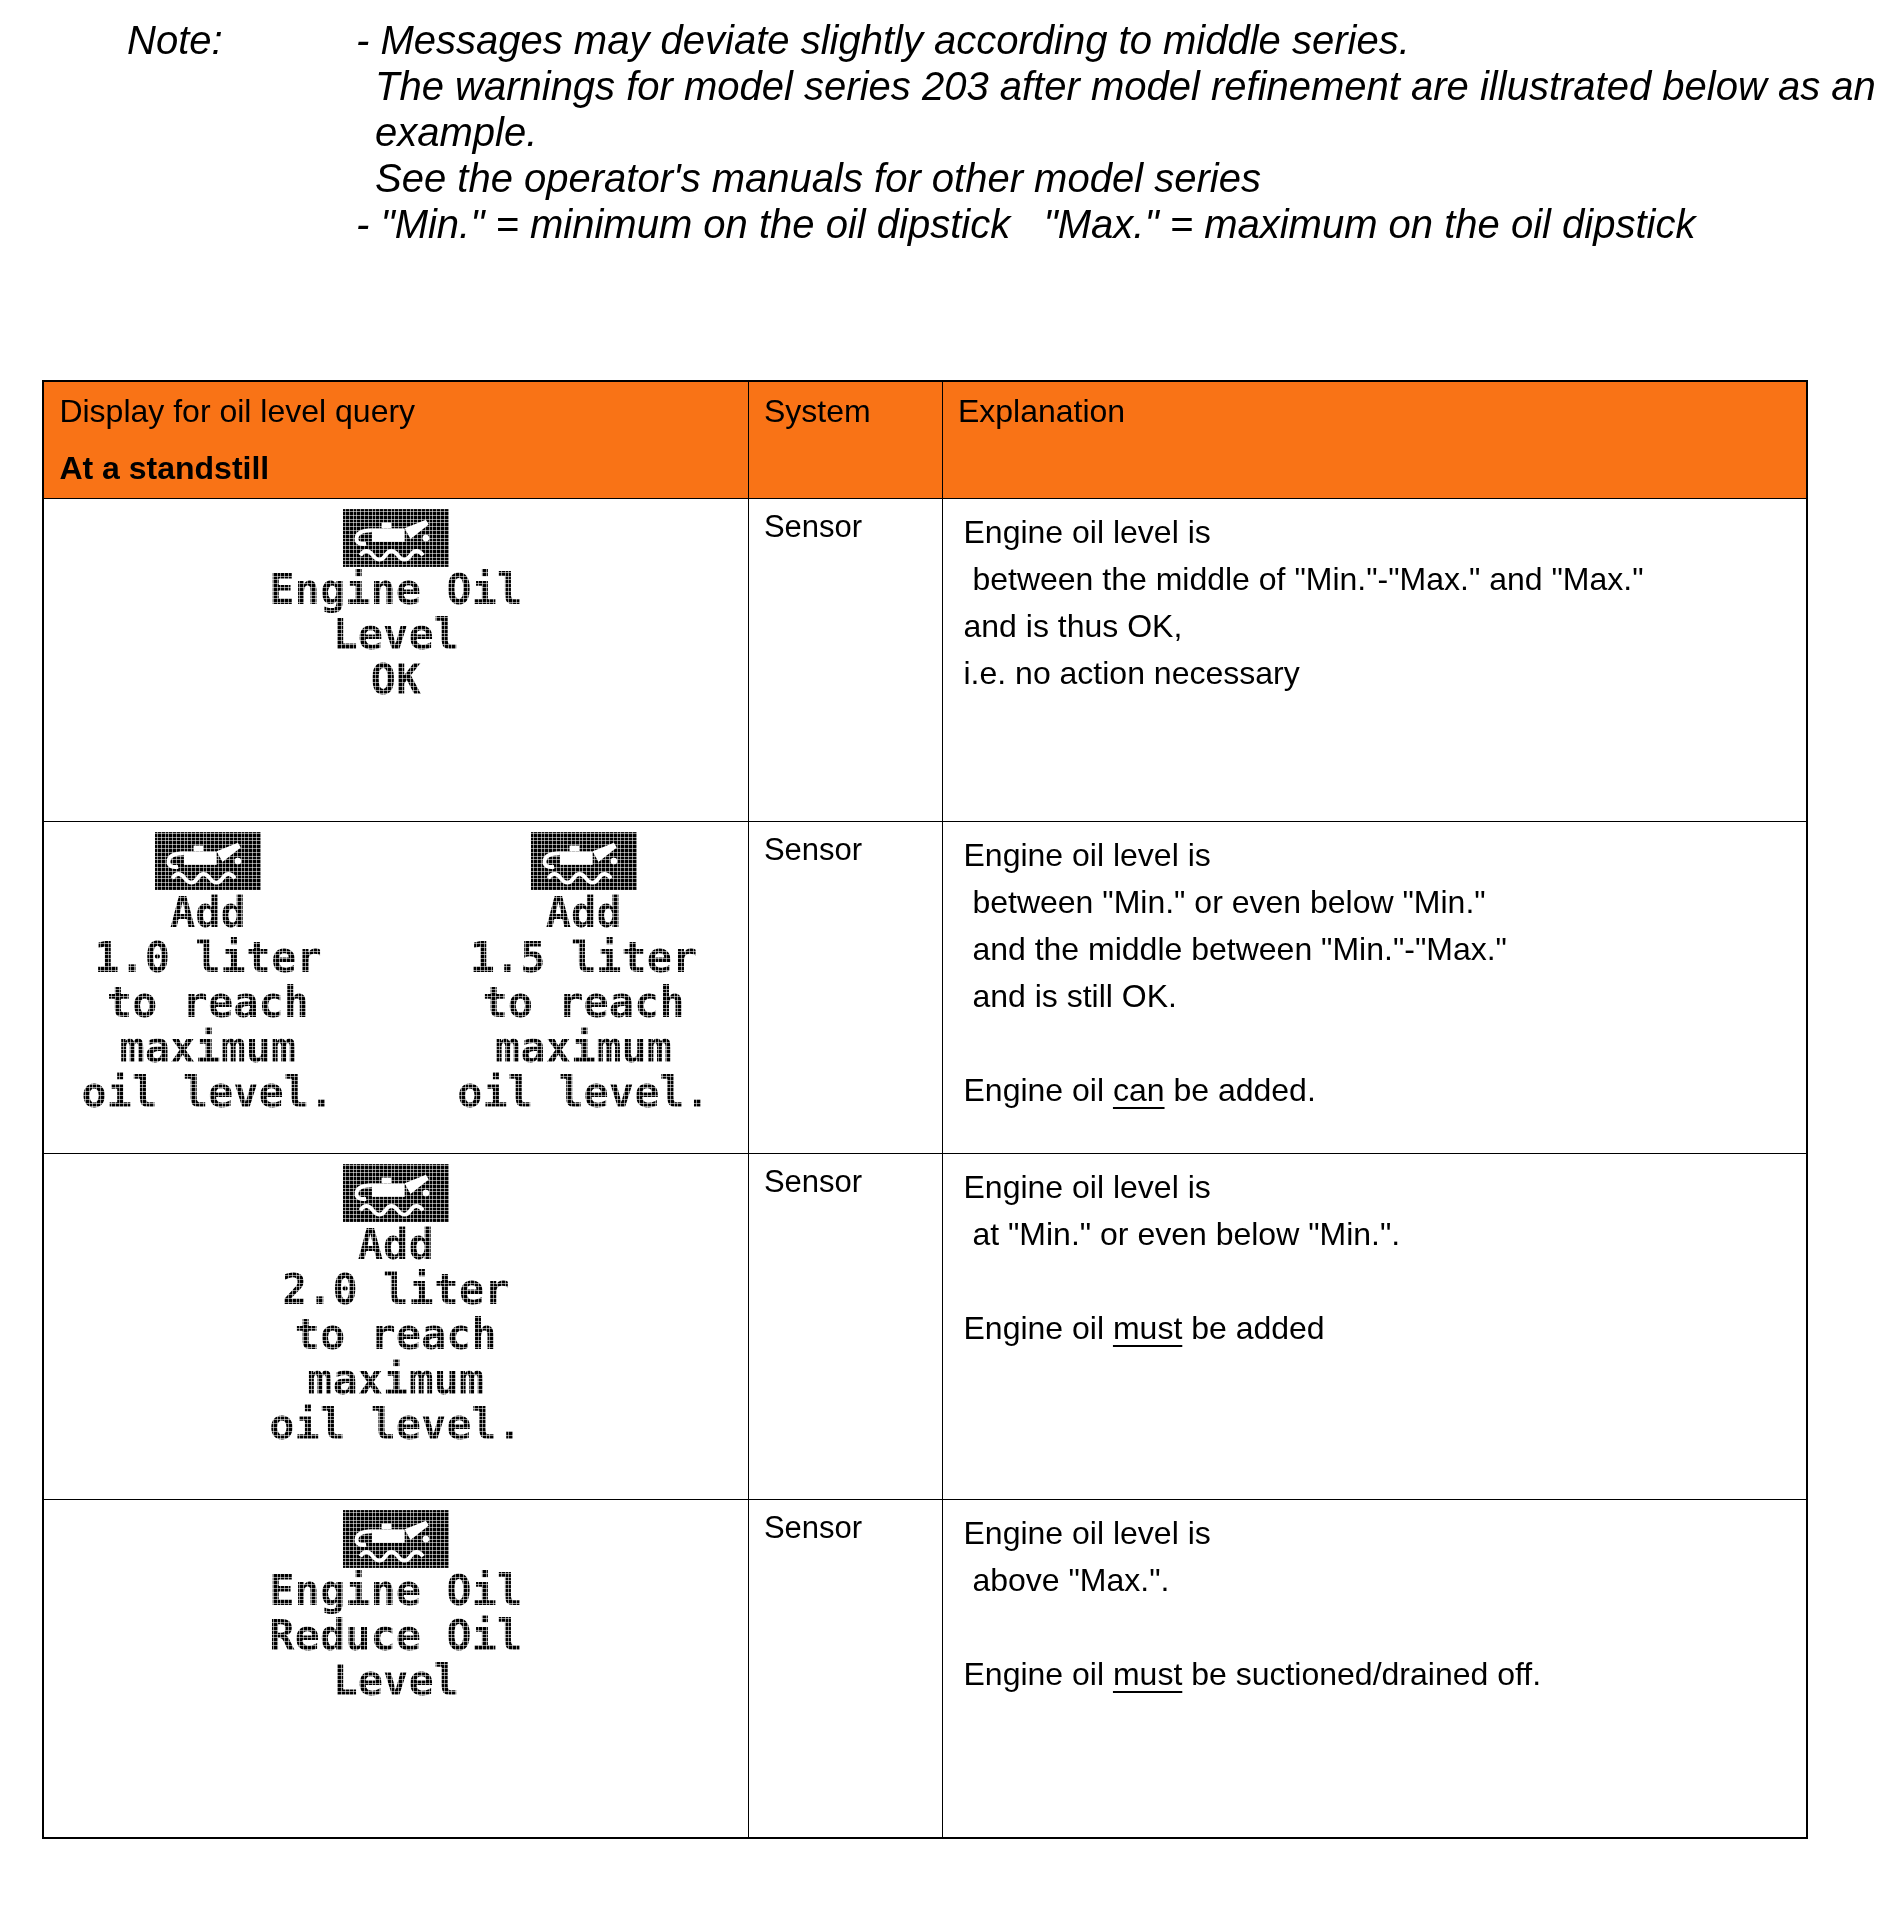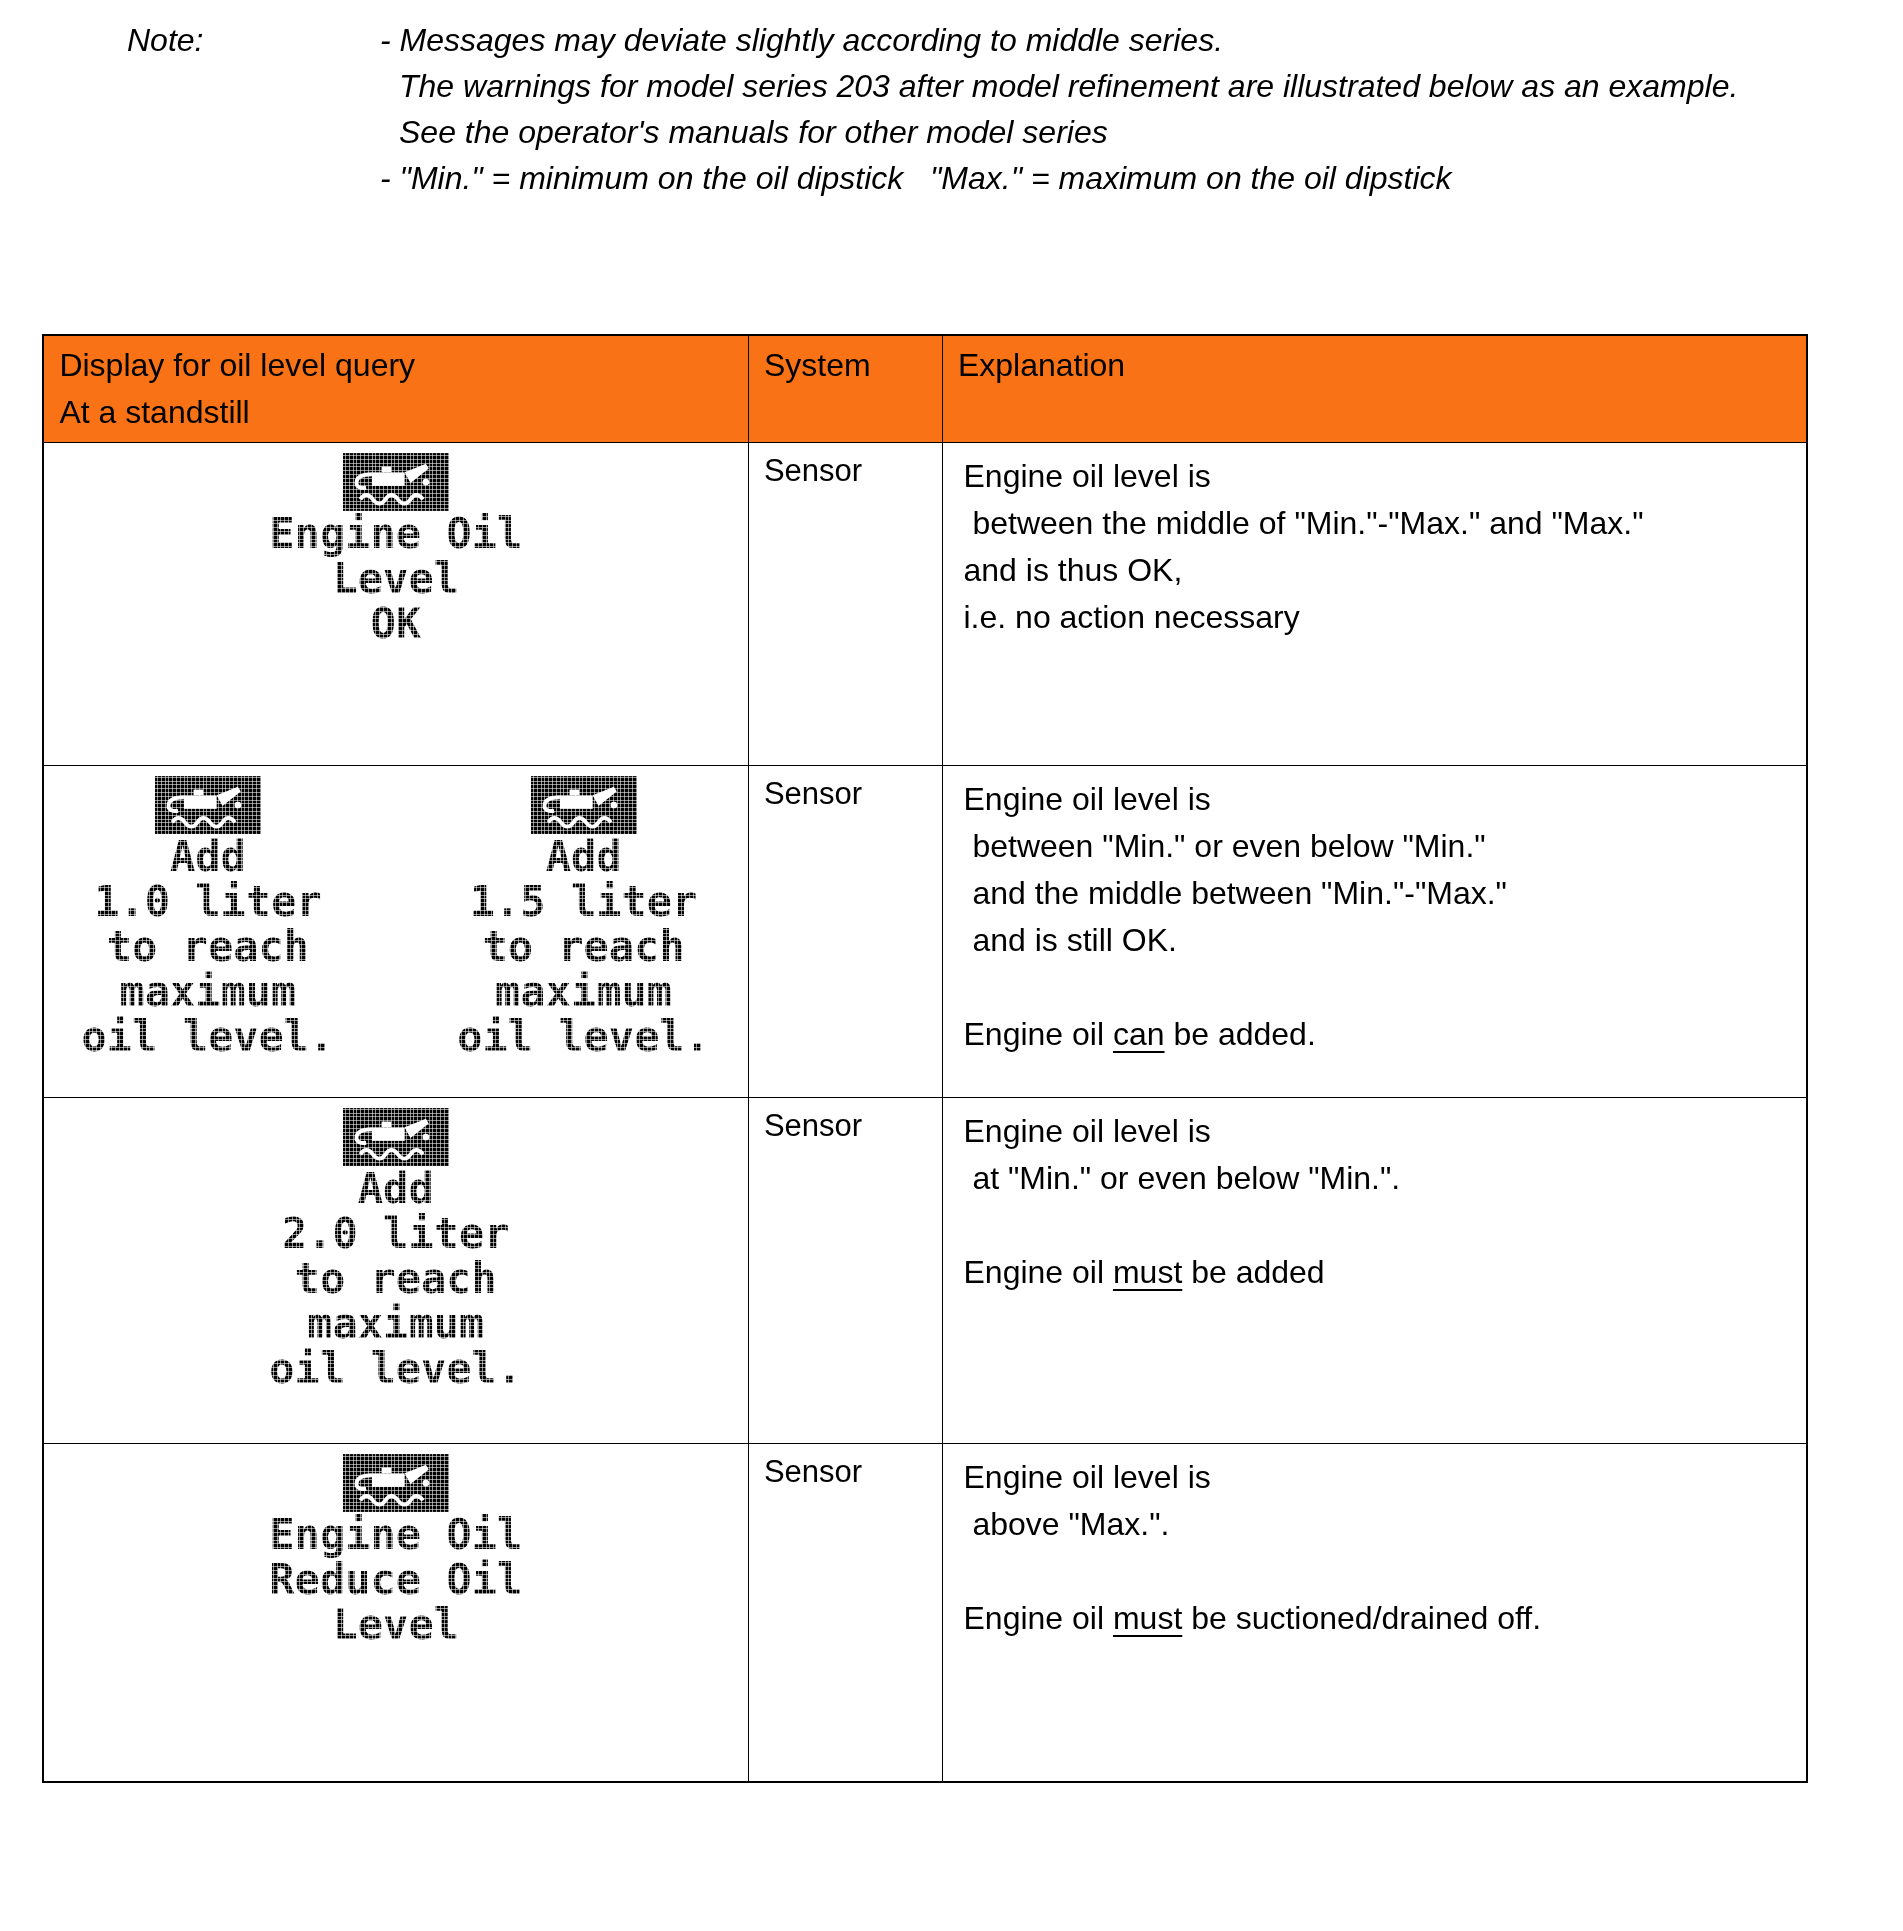--- a/index.html
+++ b/index.html
@@ -9,38 +9,38 @@
     color:#000;
     position:relative;
   }
   .page { padding:13.4px 0 0 42px; }
 
   
   .info-line { font-size:32px; line-height:40px; }
   .b { font-weight:bold; }
   .info-title { margin-left:25px; }
 
-  .note-row { display:flex; font-style:italic; font-size:32px; line-height:46px; margin-top:3.8px;gap:24px; }
+  .note-row { display:flex; font-style:italic; font-size:40px; line-height:46px; margin-top:3.8px; }
   .note-label { margin-left:85px; width:229px; flex:0 0 auto; }
   .note-lines { flex:1 1 auto; }
   .note-lines .cont { padding-left:19px; }
   .prewrap { white-space:pre-wrap; }
 
   
   table.msg {
     border-collapse:collapse; table-layout:fixed;
     width:1764px; margin-top:133px;
     border:2.9px solid #000;
   }
   .msg th, .msg td {
     border:1.9px solid #000;
     vertical-align:top; text-align:left; font-weight:normal;
   }
   .msg thead th { background:#f97316; font-size:32px; line-height:38px; padding:9.6px 15.4px 11.5px; }
-  .hdr-line2 { font-weight:normal; margin-top:9px; }
+  .hdr-line2 { font-weight:bold; margin-top:19px; }
 
   .sys { font-size:31px; padding:9.6px 15.4px; }
   .exp { font-size:32px; line-height:47px; padding:9.6px 21px; }
   .action { margin-top:47px; }
   .u { text-decoration:underline; text-underline-offset:5.8px; text-decoration-thickness:2.4px; }
 
   tr.hdr   { height:94px; }
   tr.r0    { height:323px; }
   tr.r1    { height:332px; }
   tr.r2    { height:346px; }

